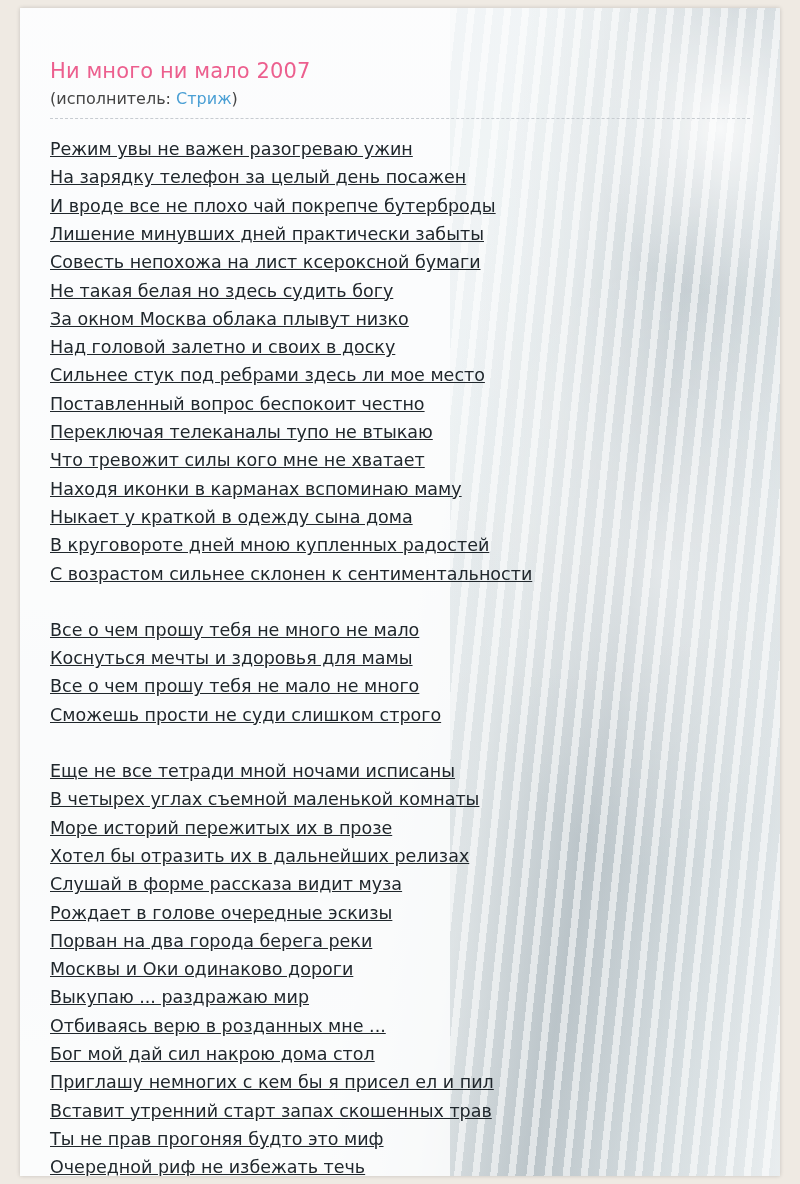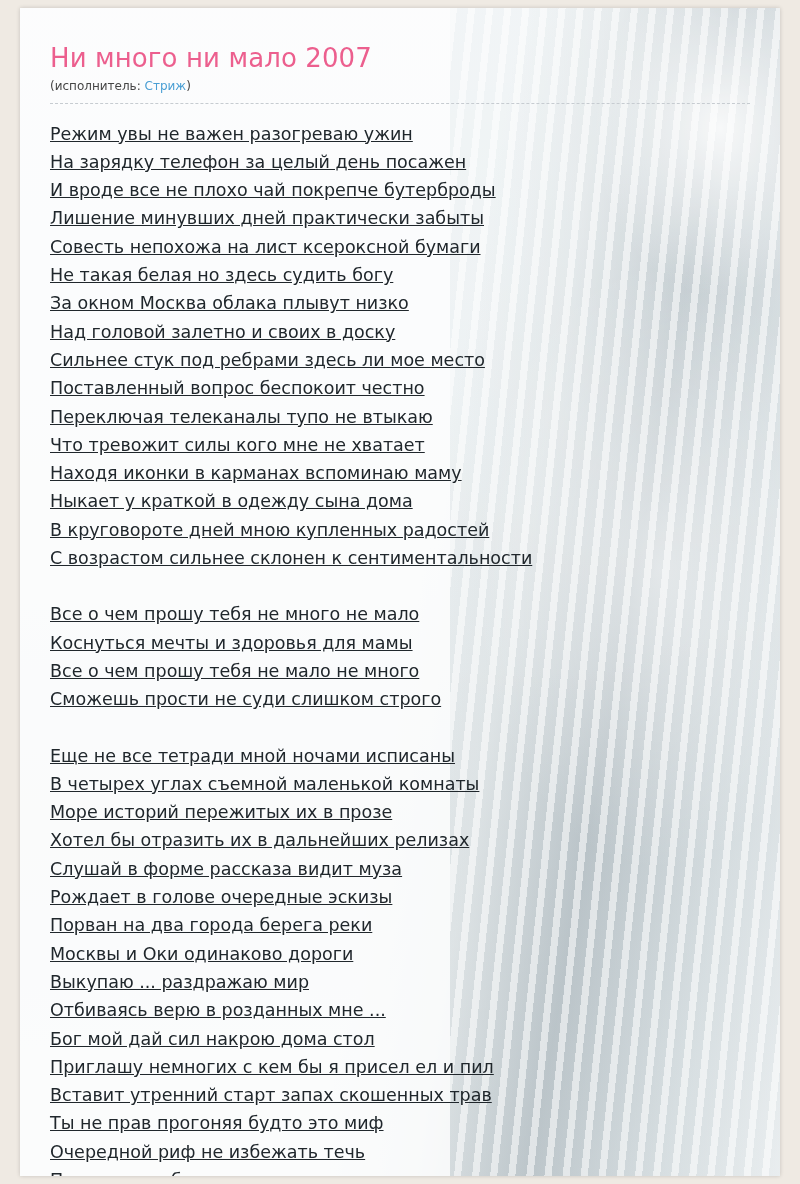--- a/index.html
+++ b/index.html
@@ -53,29 +53,29 @@
     width: 430px;
     height: 100%;
     background: rgba(255,255,255,0.80);
     pointer-events: none;
   }
   .content {
     position: relative;
     padding: 36px 30px 0 30px;
   }
   .song-title {
-    font-size: 26px;
+    font-size: 21px;
     color: #ec5f8e;
     font-weight: normal;
-    margin: 0 0 6px 0;
+    margin: 16px 0 6px 0;
     line-height: 1.1;
     letter-spacing: 0.1px;
   }
   .artist-line {
-    font-size: 12px;
+    font-size: 16px;
     color: #454545;
     padding-bottom: 10px;
     border-bottom: 1px dashed #c7ccd1;
   }
   .artist-link {
     color: #4a9fd4;
     text-decoration: none;
     cursor: pointer;
   }
   .lyrics {

